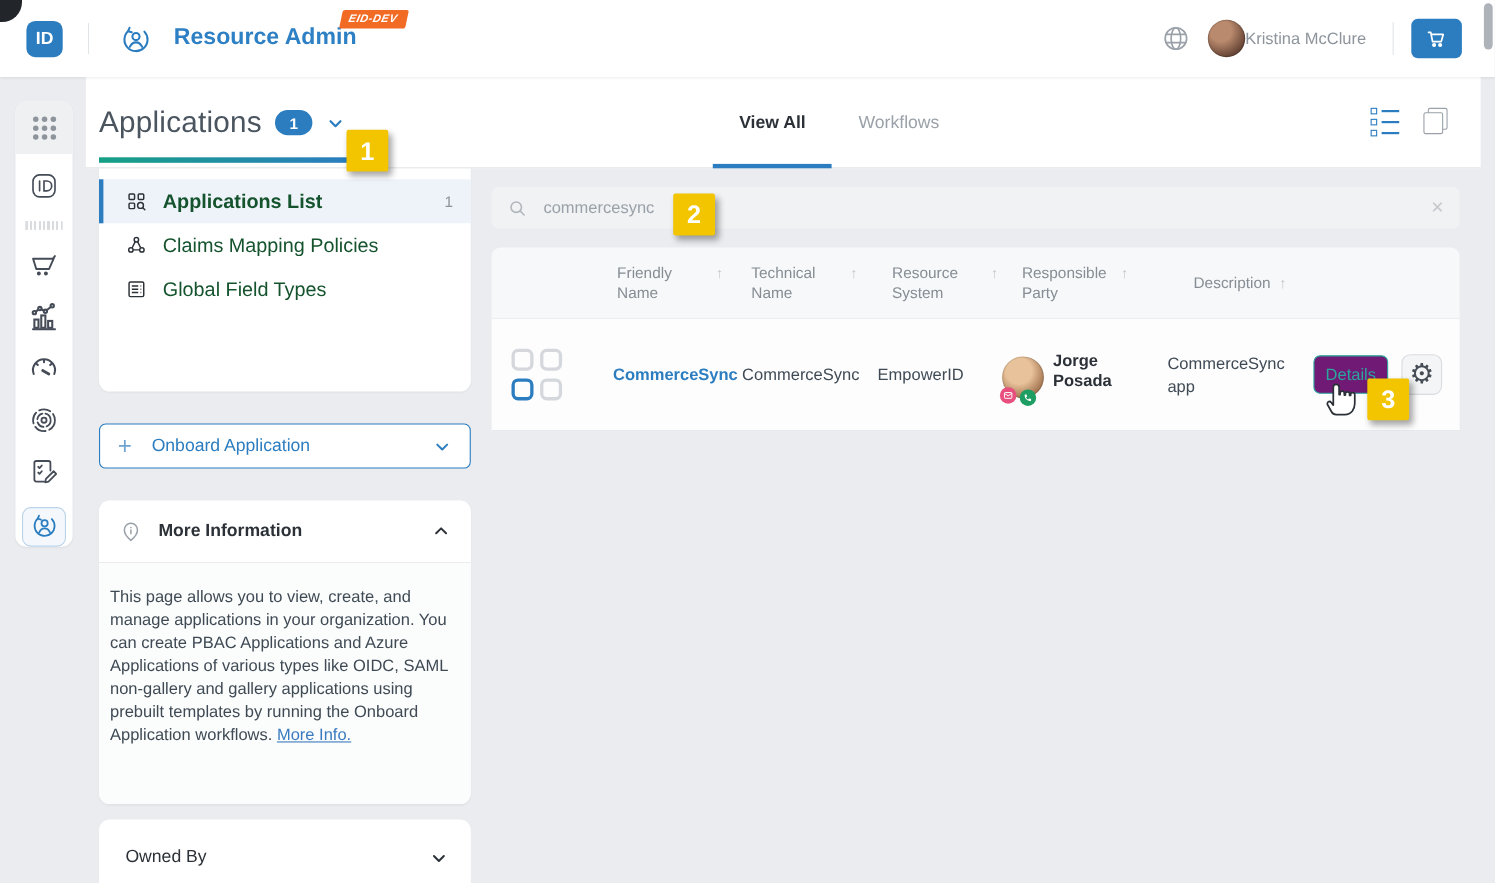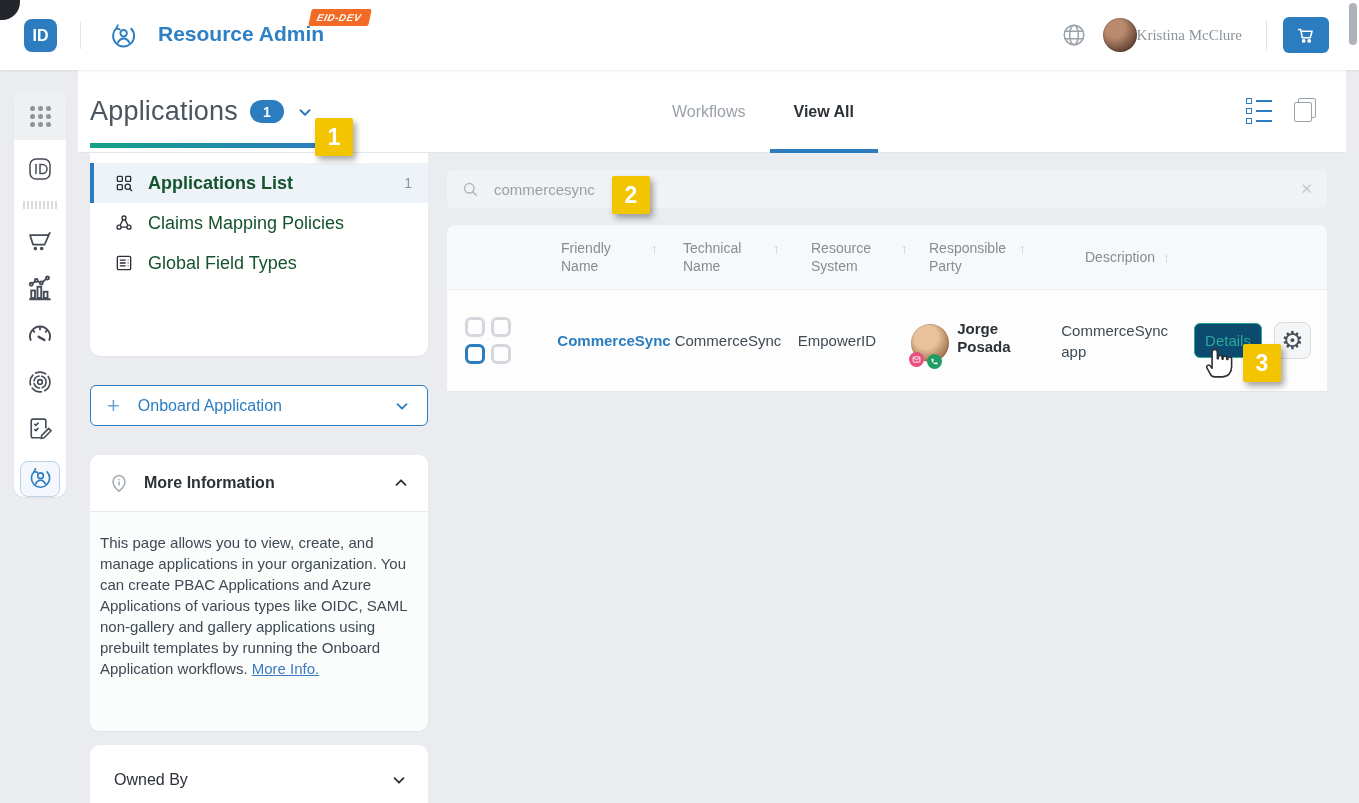--- a/index.html
+++ b/index.html
@@ -10,21 +10,21 @@
   
   .header { position:absolute; top:0; left:0; width:1359px; height:70px; background:#fff; box-shadow:0 1px 3px rgba(0,0,0,.08); z-index:20; display:flex; align-items:center; }
   .corner-artifact { position:absolute; top:0; left:0; width:20px; height:20px; background:#22262b; border-bottom-right-radius:18px; z-index:30; }
   .logo { position:absolute; left:24px; top:19px; width:33px; height:33px; background:#2b7dc0; border-radius:8px; color:#fff; font-weight:bold; font-size:16px; display:flex; align-items:center; justify-content:center; }
   .hdr-divider { position:absolute; left:80px; top:21px; width:1px; height:28px; background:#e2e5e8; }
   .wf-icon { position:absolute; left:108px; top:22px; color:#2b7dc0; }
   .app-title { position:absolute; left:158px; top:22px; font-size:21px; font-weight:600; color:#2e80c4; }
   .env-badge { position:absolute; left:310px; top:9px; background:#f26b24; color:#fff; font-size:10px; font-style:italic; font-weight:bold; padding:3px 9px 3px 7px; transform:skewX(-12deg); border-radius:2px; letter-spacing:.5px; }
   .hdr-right { position:absolute; right:30px; top:0; height:70px; display:flex; align-items:center; gap:16px; }
   .globe { color:#9aa1a8; }
-  .user { display:flex; align-items:center; gap:0;font-family:Liberation Serif, serif; }
+  .user { display:flex; align-items:center; gap:0; }
   .avatar { width:34px; height:34px; border-radius:50%; background:radial-gradient(circle at 35% 30%, #b98a6d 0 30%, #6d4a3a 70%, #3c2a22 100%); box-shadow:inset 0 0 0 1px rgba(0,0,0,.15); }
   .user-name { font-size:15px; color:#8d949b; }
   .hdr-divider2 { width:1px; height:30px; background:#e2e5e8; margin-left:8px; }
   .cart-btn { width:46px; height:36px; background:#2b7dc0; border:none; border-radius:6px; display:flex; align-items:center; justify-content:center; color:#fff; cursor:pointer; }
 
   
   .scroll-track { position:absolute; right:0; top:0; width:11px; height:803px; background:transparent; z-index:40; }
   .scroll-thumb { position:absolute; right:2px; top:3px; width:8px; height:42px; background:#aeb3b9; border-radius:4px; }
 
   
@@ -107,21 +107,21 @@
   .cell-text { font-size:15px; color:#3f4a54; }
   .resp { display:flex; align-items:flex-start; gap:8px; }
   .resp-avatar-wrap { position:relative; width:38px; height:38px; flex:none; margin-top:4px; }
   .resp-avatar { width:38px; height:38px; border-radius:50%; background:radial-gradient(circle at 40% 35%, #e8c29a 0 35%, #a87b56 70%, #6b4a33 100%); box-shadow:inset 0 0 0 1px rgba(0,0,0,.12); }
   .mini-badge { position:absolute; width:15px; height:15px; border-radius:50%; display:flex; align-items:center; justify-content:center; }
   .badge-mail { left:-2px; bottom:-5px; background:#e84f7e; }
   .badge-phone { left:16px; bottom:-7px; background:#1f9e63; }
   .resp-name { font-size:15px; font-weight:bold; color:#2b3137; line-height:18px; width:62px; }
   .desc { width:100px; font-size:15px; color:#3f4a54; line-height:21px; }
   .actions { flex:1; display:flex; align-items:center; justify-content:flex-end; gap:12px; padding-right:16px; }
-  .details-btn { width:68px; height:35px; background:#0c4a6e; border:1px solid #2aa79b; border-radius:6px; color:#2aa79b; font-size:15px; cursor:pointer; font-family:inherit; }
+  .details-btn { width:68px; height:35px; background:#701a75; border:1px solid #2aa79b; border-radius:6px; color:#2aa79b; font-size:15px; cursor:pointer; font-family:inherit; }
   .gear-btn { width:37px; height:37px; background:#f4f5f6; border:1px solid #d9dcdf; border-radius:8px; display:flex; align-items:center; justify-content:center; cursor:pointer; }
   .gear-glyph { font-size:25px; color:#474d56; line-height:1; }
 
   .cursor-hand { position:absolute; left:1203px; top:342px; z-index:60; pointer-events:none; }
 </style>
 </head>
 <body>
 
 <div class="header">
   <div class="corner-artifact"></div>
@@ -261,22 +261,22 @@
     <span class="page-title">Applications</span>
     <span class="count-pill">1</span>
     <span class="title-chevron">
       <svg width="18" height="18" viewBox="0 0 20 20" fill="none" stroke="currentColor" stroke-width="2.2" stroke-linecap="round" stroke-linejoin="round">
           <path d="M5 8l5 5 5-5"></path>
         </svg>
     </span>
   </div>
   <div class="grad-bar"></div>
   <div class="tabs">
+    <div class="tab active">View All</div>
     <div class="tab">Workflows</div>
-    <div class="tab active">View All</div>
   </div>
   <div class="view-toggles">
     <div class="list-view">
       <div class="lv-row">
           <span class="lv-sq"></span>
           <span class="lv-ln"></span>
         </div>
       <div class="lv-row">
           <span class="lv-sq"></span>
           <span class="lv-ln"></span>

